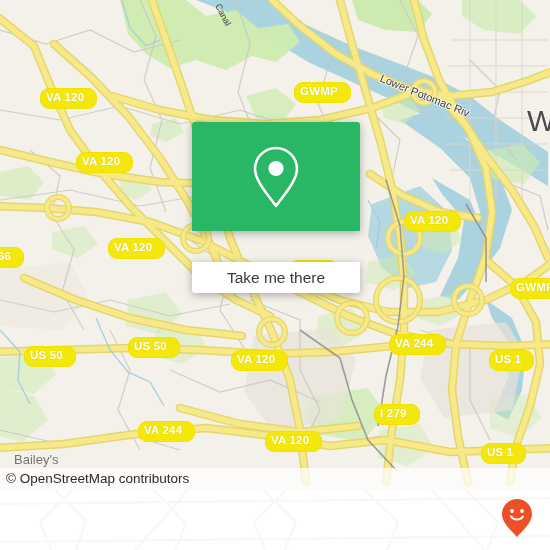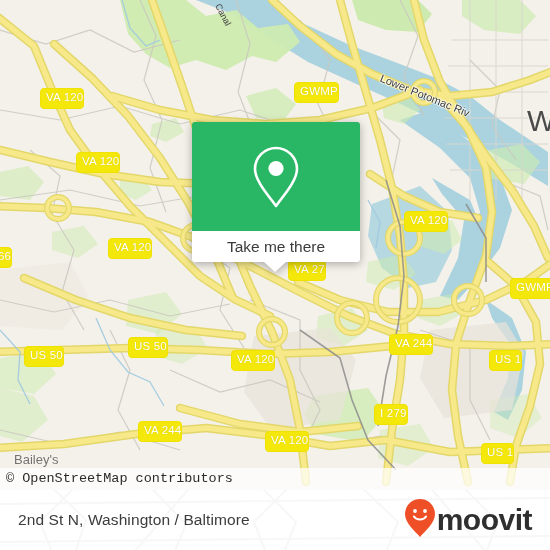--- a/index.html
+++ b/index.html
@@ -12,26 +12,26 @@
 
   
   #map{position:absolute;left:0;top:0;width:550px;height:490px;overflow:hidden;background:#f4f1ea;}
   #map svg{position:absolute;left:0;top:0;}
 
   
   .shield{
     position:absolute;
     background:#f4e70a;
     border:1.5px solid #efe100;
-    border-radius:4px;
+    border-radius:9px;
     color:#ffffff;
-    font-weight:normal;
+    font-weight:bold;
     font-size:11.5px;
     line-height:1;
-    padding:3px 0 4px 5px;
+    padding:3px 12px 4px 5px;
     white-space:nowrap;
     letter-spacing:.2px;
     text-shadow:0 0 1px rgba(180,165,0,.55);
     box-sizing:border-box;
   }
 
   
   .placelbl{
     position:absolute;white-space:nowrap;color:#737373;
     font-size:13px;font-weight:normal;
@@ -47,37 +47,37 @@
     position:absolute;color:#444;font-size:9px;white-space:nowrap;
     transform-origin:0 0;
   }
 
   
   #attribution{
     position:absolute;left:0;bottom:0;width:100%;
     background:rgba(255,255,255,.72);
     color:#2b2b2b;font-size:13.5px;
     padding:3px 0 4px 6px;box-sizing:border-box;
-    height:22px;line-height:15px;font-family:Liberation Mono, monospace;
+    height:22px;line-height:15px;
   }
 
   
   #popup{
     position:absolute;left:192px;top:122px;width:168px;
     filter:drop-shadow(0 2px 4px rgba(0,0,0,.30));
   }
   #popup-head{
     background:#29b765;height:109px;border-radius:3px 3px 0 0;
     display:flex;align-items:center;justify-content:center;
   }
   #popup-head svg{display:block;}
   #popup-foot{
     background:#ffffff;height:31px;border-radius:0 0 3px 3px;
     display:flex;align-items:center;justify-content:center;
-    color:#3b3b3b;font-size:15.5px;
+    color:#3b3b3b;font-size:15.5px;margin-top:31px;
   }
   #popup-tail{
     position:absolute;left:72px;top:140px;width:0;height:0;
     border-left:11px solid transparent;border-right:11px solid transparent;
     border-top:10px solid #ffffff;
   }
 
   
   #bottombar{
     position:absolute;left:0;top:490px;width:550px;height:60px;
@@ -310,27 +310,25 @@
           <path d="M350,0 L398,46 L380,92"></path>
         <path d="M452,0 L498,46 L480,92"></path>
         <path d="M0,28 L550,22"></path>
           <path d="M0,66 L550,60"></path>
         <path d="M86,0 L40,46 L58,92"></path>
           <path d="M300,0 L254,46 L272,92"></path>
         <path d="M420,0 L500,92"></path>
           <path d="M120,92 L200,0"></path>
       </g>
     </svg>
-    <div id="bar-title">2nd St N, Washington / Baltimore</div>
     <div id="brand">
       <span>
         <svg width="30" height="38" viewBox="0 0 30 38" aria-hidden="true">
           <path d="M15 0 C6.7 0 0 6.7 0 15 C0 24.5 10.5 32.5 15 38 C19.5 32.5 30 24.5 30 15 C30 6.7 23.3 0 15 0 Z" fill="#ee4f26"></path>
           <circle cx="10" cy="12" r="1.9" fill="#ffffff"></circle>
           <circle cx="20" cy="12" r="1.9" fill="#ffffff"></circle>
           <path d="M9 17.5 C11.5 21.5 18.5 21.5 21 17.5" stroke="#ffffff" stroke-width="2.1" fill="none" stroke-linecap="round"></path>
         </svg>
       </span>
-      <span class="wordmark">moovit</span>
     </div>
   </div>
 
 </div>
 
 </body></html>

